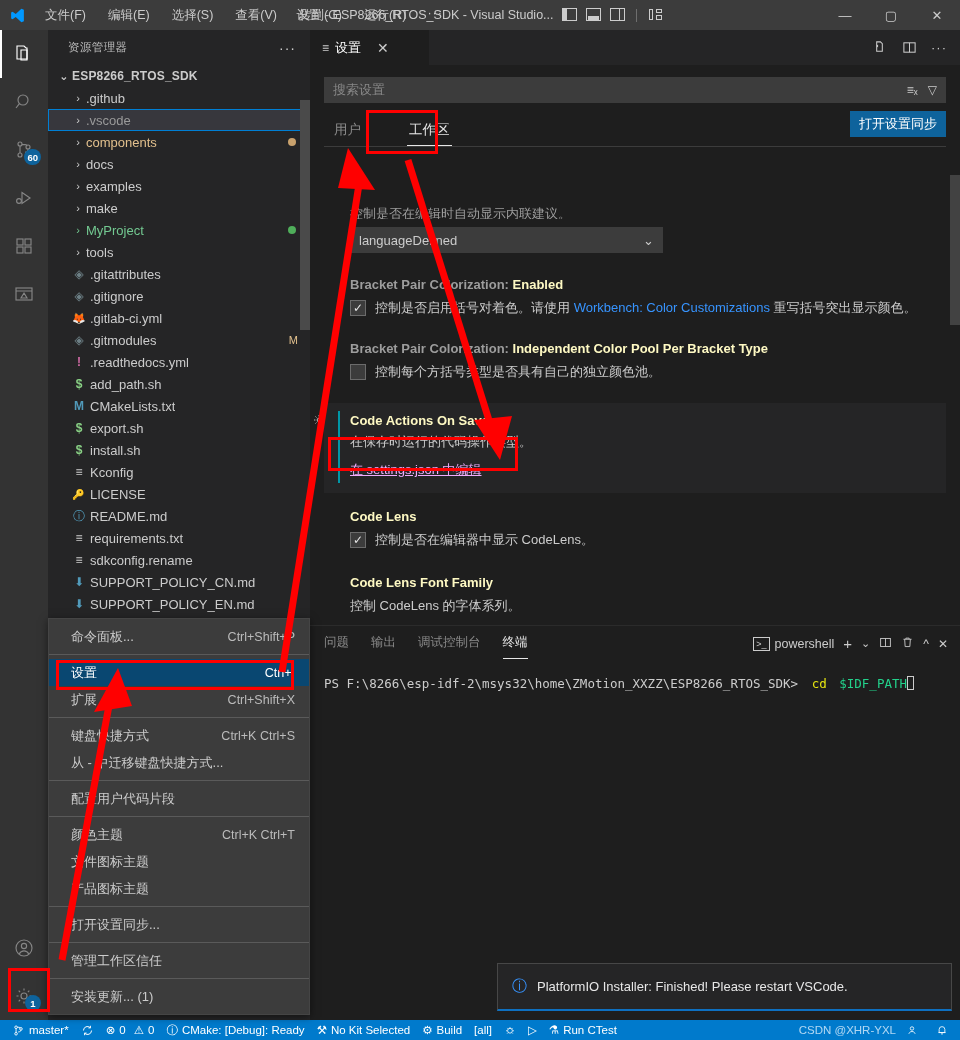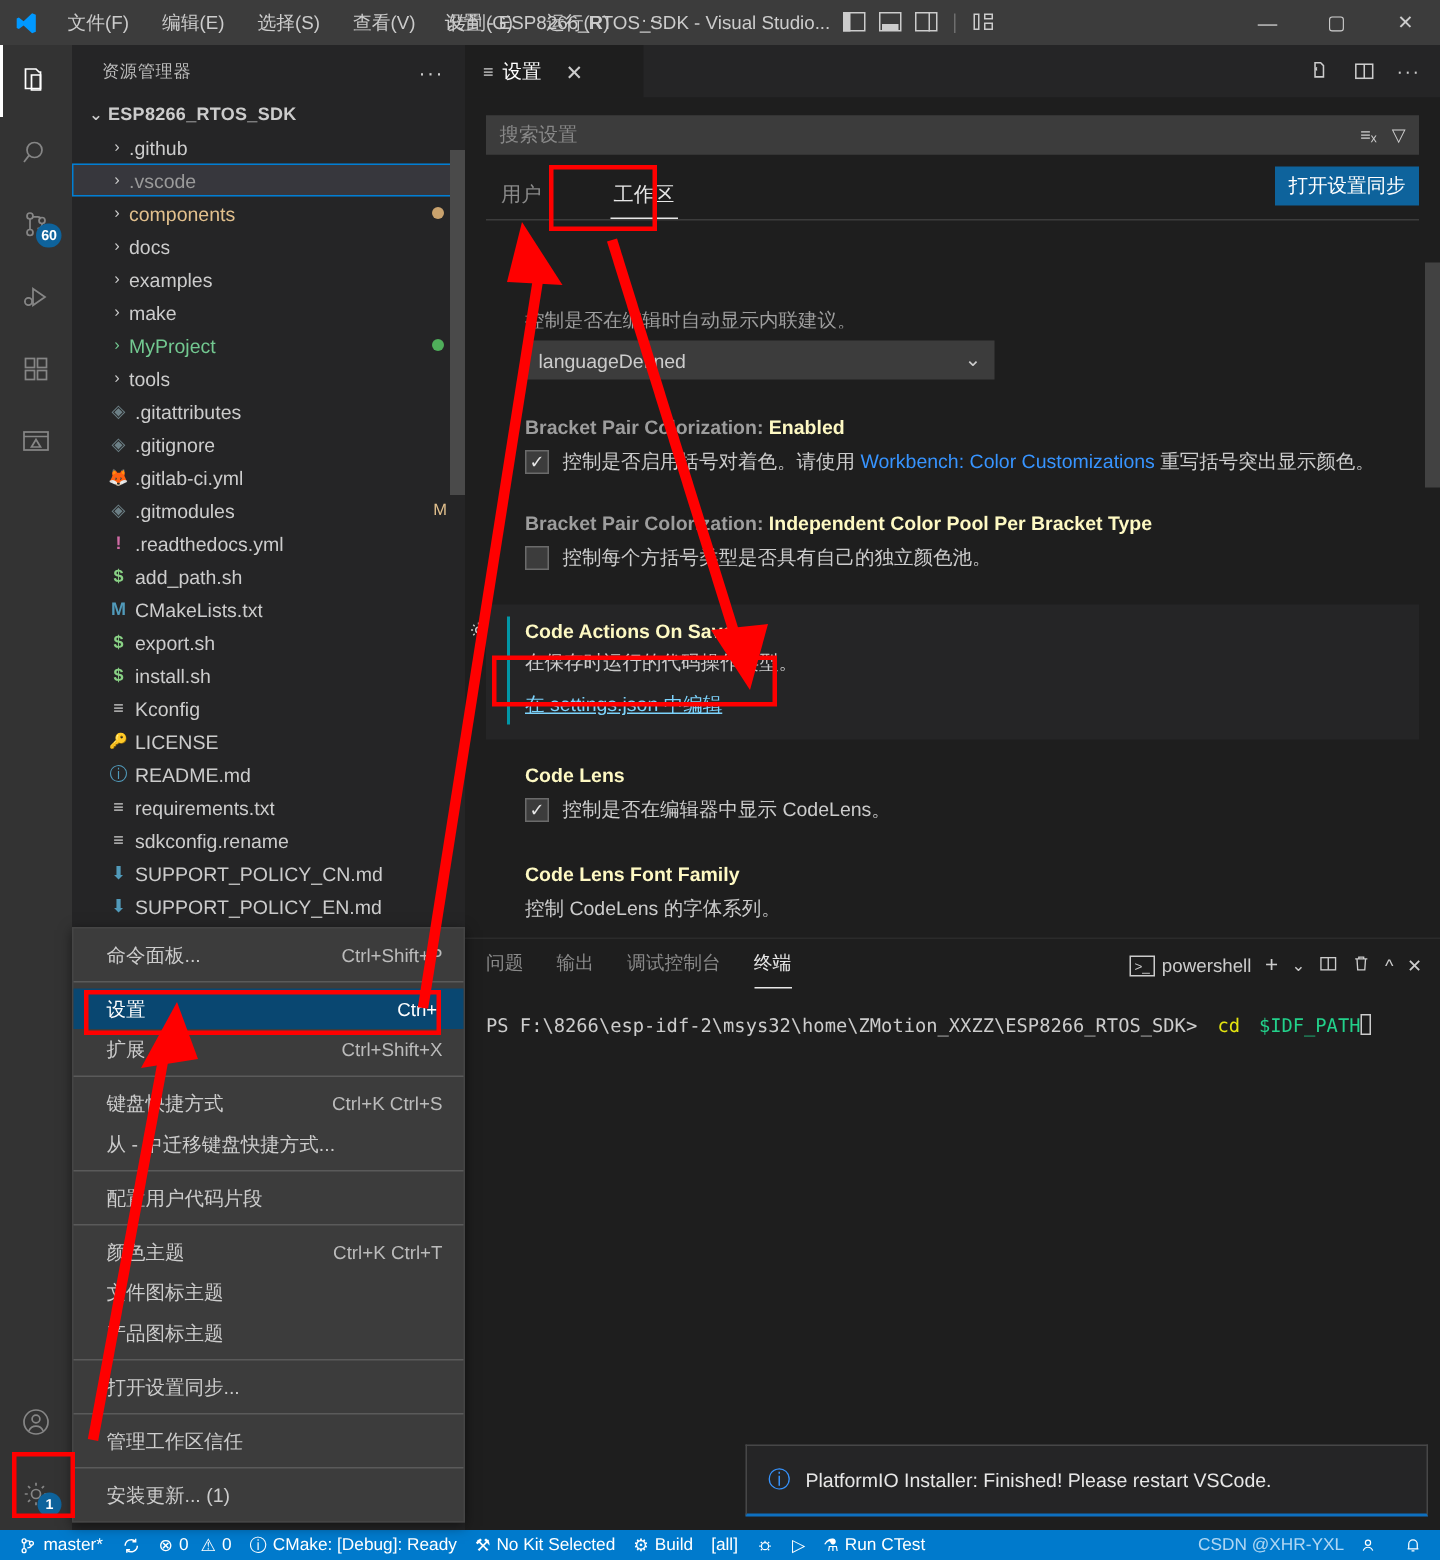--- a/index.html
+++ b/index.html
@@ -136,21 +136,21 @@
   .s-desc{ margin-top:7px; font-size:13px; color:#cccccc; display:flex; align-items:flex-start; gap:9px; line-height:18px;}
   .chk{ width:16px; height:16px; background:#3c3c3c; border:1px solid #6b6b6b; display:inline-flex;
         align-items:center; justify-content:center; flex:0 0 auto; margin-top:1px; }
   .chk.on{ color:#e7e7e7; font-size:12px; }
   .lnk{ color:#3794ff; }
   .setting-hl{
     position:relative; margin:22px 0 0 0; background:#252526; padding:10px 0 14px 26px; width:622px;
   }
   .setting-hl::before{ content:""; position:absolute; left:14px; top:8px; bottom:10px; width:2px; background:#0097a7;}
   .gear-left{ position:absolute; left:-12px; top:10px; color:#cccccc; }
-  .jsonlink{ margin-top:10px; color:#7dd3fc; font-size:13px; text-decoration:underline; display:inline-block; }
+  .jsonlink{ margin-top:10px; color:#f0abfc; font-size:13px; text-decoration:underline; display:inline-block; }
 
   
   .panel{ position:absolute; top:595px; left:0; width:650px; height:395px; background:#1e1e1e; border-top:1px solid #2b2b2b;}
   .panel-head{ height:35px; display:flex; align-items:center; padding:0 12px 0 14px; }
   .ptab{ color:#8a8a8a; font-size:12.5px; margin-right:22px; position:relative; padding-bottom:2px;}
   .ptab.active{ color:#e7e7e7; }
   .ptab.active::after{ content:""; position:absolute; left:0; right:0; bottom:-6px; height:1.5px; background:#e7e7e7; }
   .panel-actions{ margin-left:auto; display:flex; align-items:center; gap:9px; color:#cccccc; font-size:12.5px;}
   .pshell{ display:flex; align-items:center; gap:5px; }
   .term-body{ padding:14px 16px 0 14px; font-family:"DejaVu Sans Mono","Liberation Mono",monospace; font-size:12.5px; line-height:18px; }

